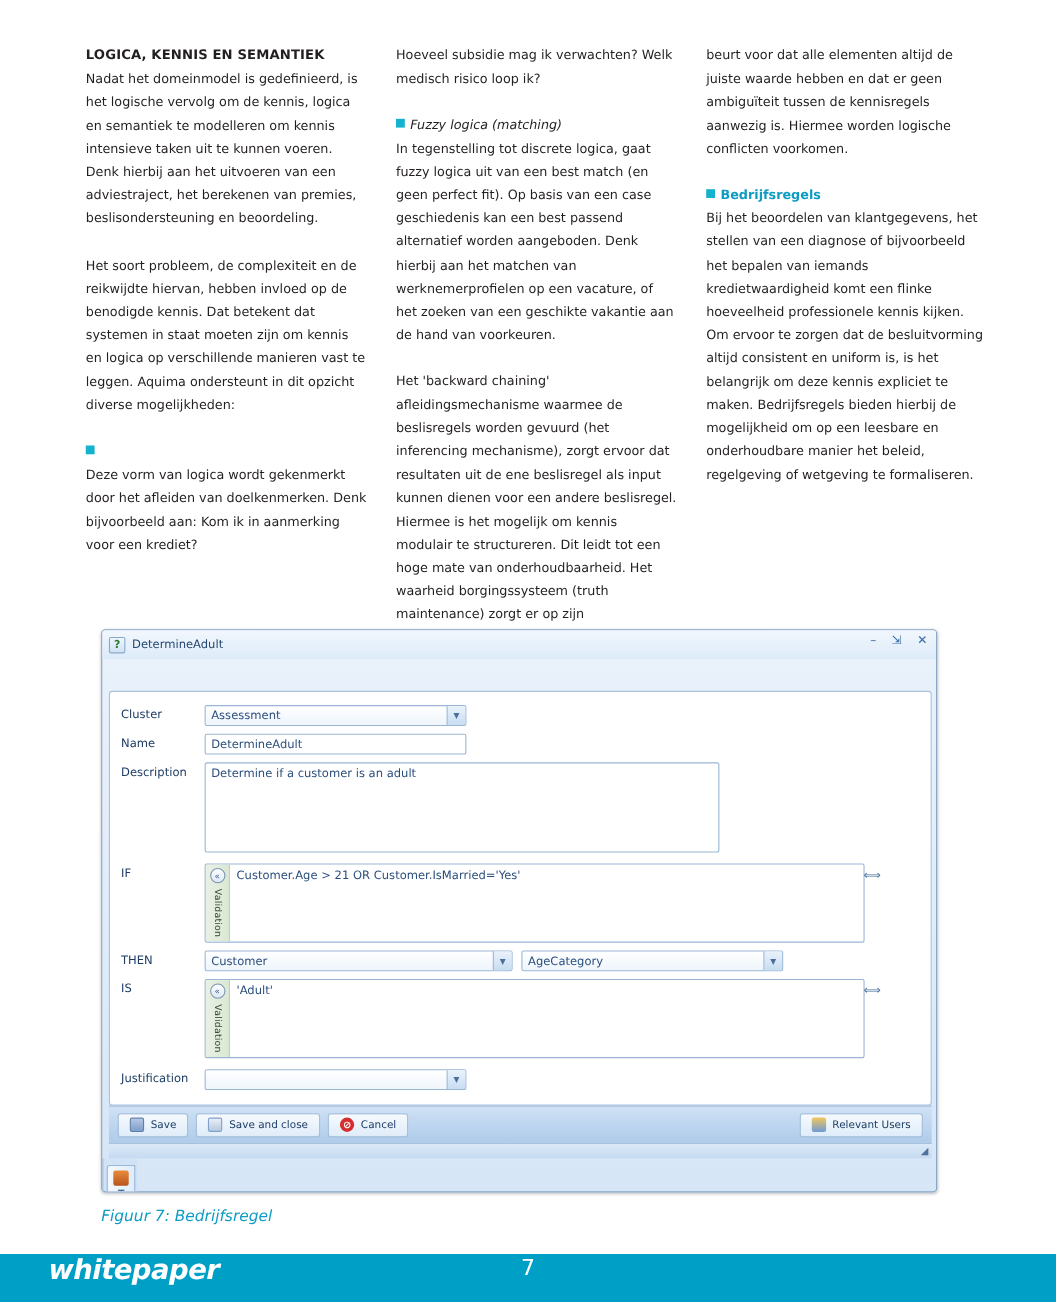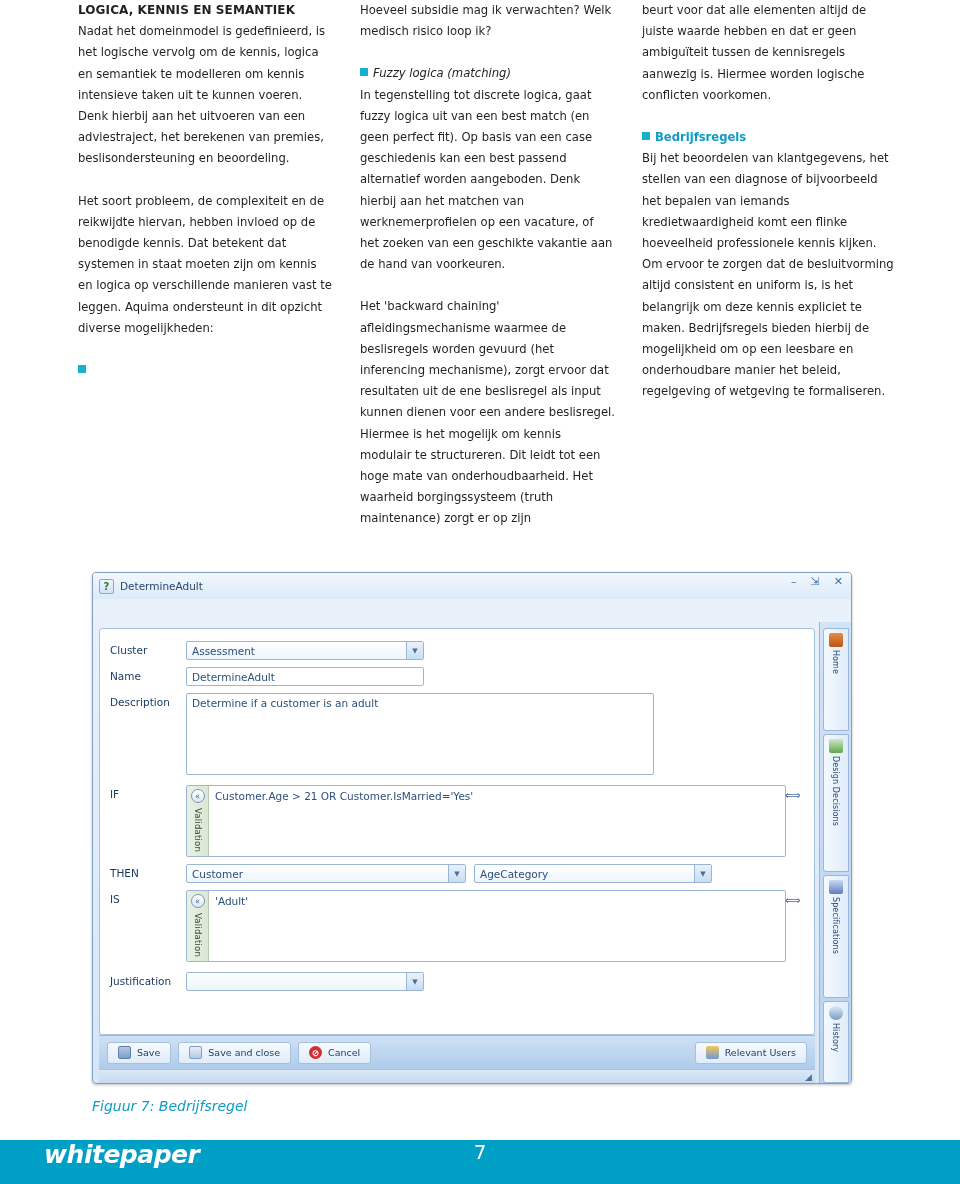--- a/index.html
+++ b/index.html
@@ -14,21 +14,21 @@
   }
 
   
   .cols {
     position:absolute;
     left:78px; top:0px;
     width:846px; height:560px;
     display:flex;
     gap:0px;
   }
-  .col { width:282px; padding-right:26px; }
+  .col { width:282px; padding-right:26px;margin-top:40px; }
 
   .col p {
     margin:0 0 0 0;
     font-size:11.6px;
     line-height:21.2px;
     color:#231f20;
     text-align:left;
   }
   .col p.gap { margin-top:21px; }
   .col h2.section-title {
@@ -122,20 +122,21 @@
     width:11px; height:9px;
     background:linear-gradient(#cfe2f5,#8fb4d8);
     border:1px solid #6b90ba;
     margin-right:5px;
   }
 
   .app-body {
     position:absolute;
     left:0; right:0; top:49px; bottom:0;
     display:flex;
+    flex-direction:column;
   }
   .content-wrap {
     flex:1;
     padding:6px 4px 0 6px;
     display:flex; flex-direction:column;
   }
   .form-panel {
     background:#ffffff;
     border:1px solid #a8c2dd;
     border-radius:3px;
@@ -315,20 +316,21 @@
 </head>
 <body>
 
 <div class="cols">
 
   <div class="col">
     <h2 class="section-title">LOGICA, KENNIS EN SEMANTIEK</h2>
     <p>Nadat het domeinmodel is gedefinieerd, is het logische vervolg om de kennis, logica en semantiek te modelleren om kennis intensieve taken uit te kunnen voeren. Denk hierbij aan het uitvoeren van een adviestraject, het berekenen van premies, beslisondersteuning en beoordeling.</p>
     <p class="gap">Het soort probleem, de complexiteit en de reikwijdte hiervan, hebben invloed op de benodigde kennis. Dat betekent dat systemen in staat moeten zijn om kennis en logica op verschillende manieren vast te leggen. Aquima ondersteunt in dit opzicht diverse mogelijkheden:</p>
     <p class="gap"><span class="bullet-sq"></span></p>
+    <p>Deze vorm van logica wordt gekenmerkt door het afleiden van doelkenmerken. Denk bijvoorbeeld aan: Kom ik in aanmerking voor een krediet?</p>
   </div>
 
   <div class="col">
     <p>Hoeveel subsidie mag ik verwachten? Welk medisch risico loop ik?</p>
     <p class="gap"><span class="bullet-sq"></span><span class="subhead">Fuzzy logica (matching)</span></p>
     <p>In tegenstelling tot discrete logica, gaat fuzzy logica uit van een best match (en geen perfect fit). Op basis van een case geschiedenis kan een best passend alternatief worden aangeboden. Denk hierbij aan het matchen van werknemerprofielen op een vacature, of het zoeken van een geschikte vakantie aan de hand van voorkeuren.</p>
     <p class="gap">Het 'backward chaining' afleidingsmechanisme waarmee de beslisregels worden gevuurd (het inferencing mechanisme), zorgt ervoor dat resultaten uit de ene beslisregel als input kunnen dienen voor een andere beslisregel. Hiermee is het mogelijk om kennis modulair te structureren. Dit leidt tot een hoge mate van onderhoudbaarheid. Het waarheid borgingssysteem (truth maintenance) zorgt er op zijn</p>
   </div>
 
   <div class="col">

